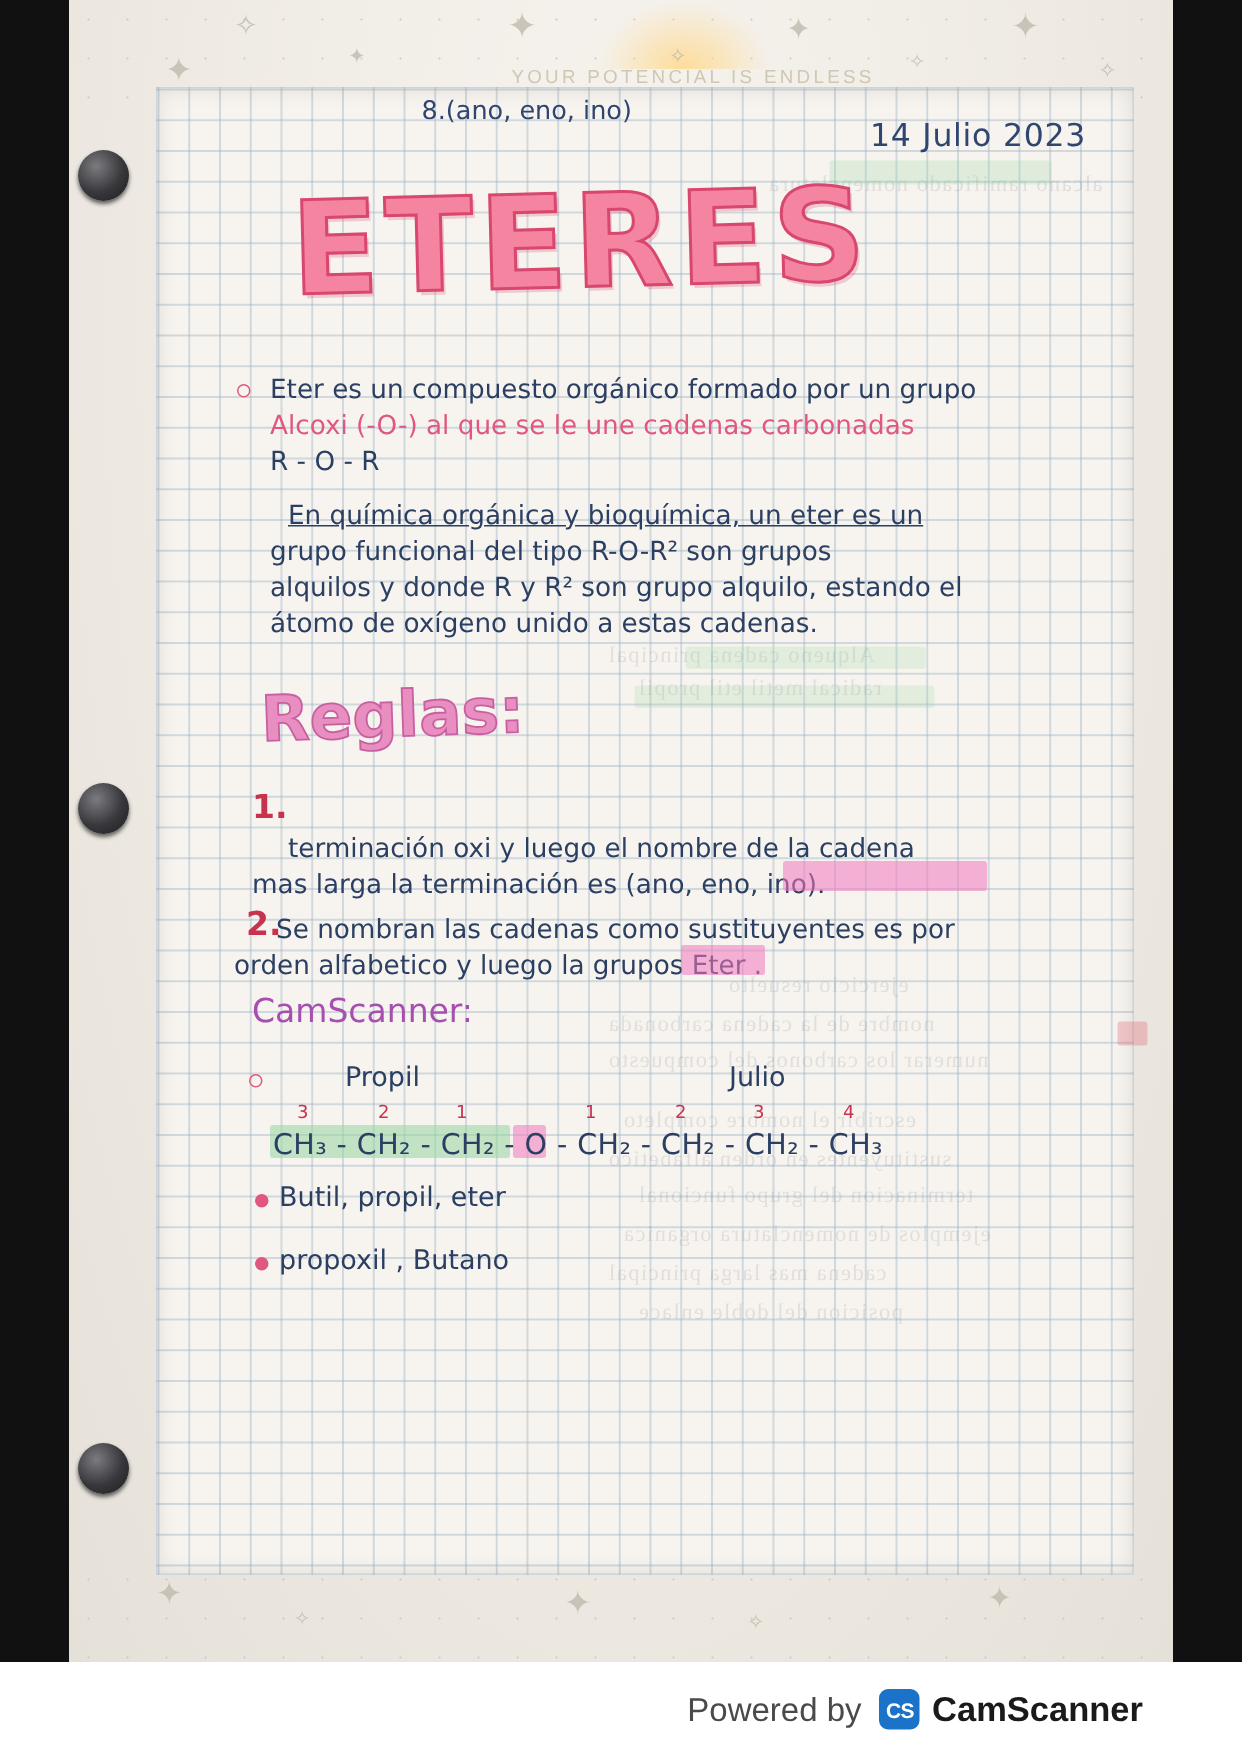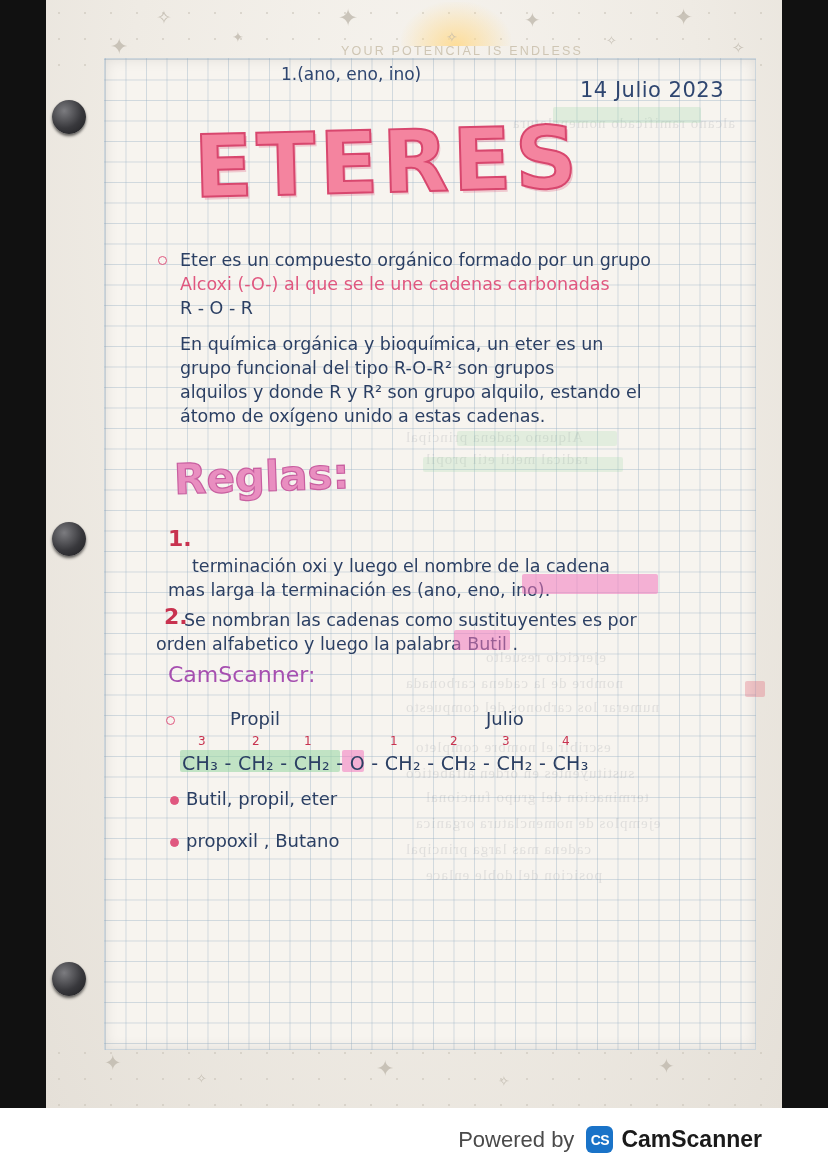--- a/index.html
+++ b/index.html
@@ -286,45 +286,45 @@
       <div class="bleed" style="left:310px; top:756px;">ejemplos de nomenclatura organica</div>
       <div class="bleed" style="left:300px; top:782px;">cadena mas larga principal</div>
       <div class="bleed" style="left:320px; top:808px;">posicion del doble enlace</div>
 
       <div class="hl-green" style="left:448px; top:48px; width:148px; height:16px; opacity:.45;"></div>
       <div class="hl-green" style="left:352px; top:372px; width:160px; height:15px; opacity:.38;"></div>
       <div class="hl-green" style="left:318px; top:398px; width:200px; height:15px; opacity:.38;"></div>
       <div class="hl-red" style="left:640px; top:622px; width:20px; height:16px;"></div>
     </div>
 
-    <div class="hw topnote" style="left:235px; top:64px;">1.(ano, eno, ino)</div>
+    <div class="hw topnote" style="left:235px; top:64px;">8.(ano, eno, ino)</div>
     <div class="hw date" style="left:534px; top:58px;margin-top:20px;">14 Julio 2023</div>
 
     <div class="title">ETERES</div>
 
     <div class="bullet" style="left:112px; top:256px;"></div>
     <div class="hw para ink-blue" style="left:134px; top:248px;">Eter es un compuesto orgánico formado por un grupo</div>
     <div class="hw para ink-pink" style="left:134px; top:272px;text-align:right;">Alcoxi (-O-) al que se le une cadenas carbonadas</div>
     <div class="hw para ink-blue" style="left:134px; top:296px;">R - O - R</div>
 
-    <div class="hw para ink-blue" style="left:134px; top:332px;">En química orgánica y bioquímica, un eter es un</div>
+    <div class="hw para ink-blue" style="left:146px; top:332px;text-decoration:underline;">En química orgánica y bioquímica, un eter es un</div>
     <div class="hw para ink-blue" style="left:134px; top:380px;">alquilos y donde R y R² son grupo alquilo, estando el</div>
     <div class="hw para ink-blue" style="left:134px; top:356px;">grupo funcional del tipo R-O-R² son grupos</div>
     <div class="hw para ink-blue" style="left:134px; top:404px;">átomo de oxígeno unido a estas cadenas.</div>
 
     <div class="subtitle" style="left:128px; top:452px;">Reglas:</div>
 
     <div class="hw num" style="left:122px; top:526px;">1.</div>
     <div class="hw para ink-blue" style="left:122px; top:554px;margin-left:24px;">terminación oxi y luego el nombre de la cadena</div>
     <div class="hw para ink-blue" style="left:122px; top:578px;">mas larga la terminación es (ano, eno, ino).</div>
     <div class="hl-pink" style="left:476px; top:574px; width:136px; height:20px;"></div>
 
     <div class="hw num" style="left:118px; top:604px;">2.</div>
     <div class="hw para ink-blue" style="left:138px; top:608px;">Se nombran las cadenas como sustituyentes es por</div>
-    <div class="hw para ink-blue" style="left:110px; top:632px;">orden alfabetico y luego la palabra Butil .</div>
+    <div class="hw para ink-blue" style="left:110px; top:632px;">orden alfabetico y luego la grupos Eter .</div>
     <div class="hl-pink" style="left:408px; top:630px; width:56px; height:20px;"></div>
 
     <div class="hw ink-purple" style="left:122px; top:662px; font-size:22px;">CamScanner:</div>
 
     <div class="bullet" style="left:120px; top:716px;"></div>
     <div class="hw ink-blue" style="left:184px; top:708px; font-size:18px;">Propil</div>
     <div class="hw ink-blue" style="left:440px; top:708px; font-size:18px;">Julio</div>
 
     <div class="hw smallnum" style="left:152px; top:734px;">3</div>
     <div class="hw smallnum" style="left:206px; top:734px;">2</div>

